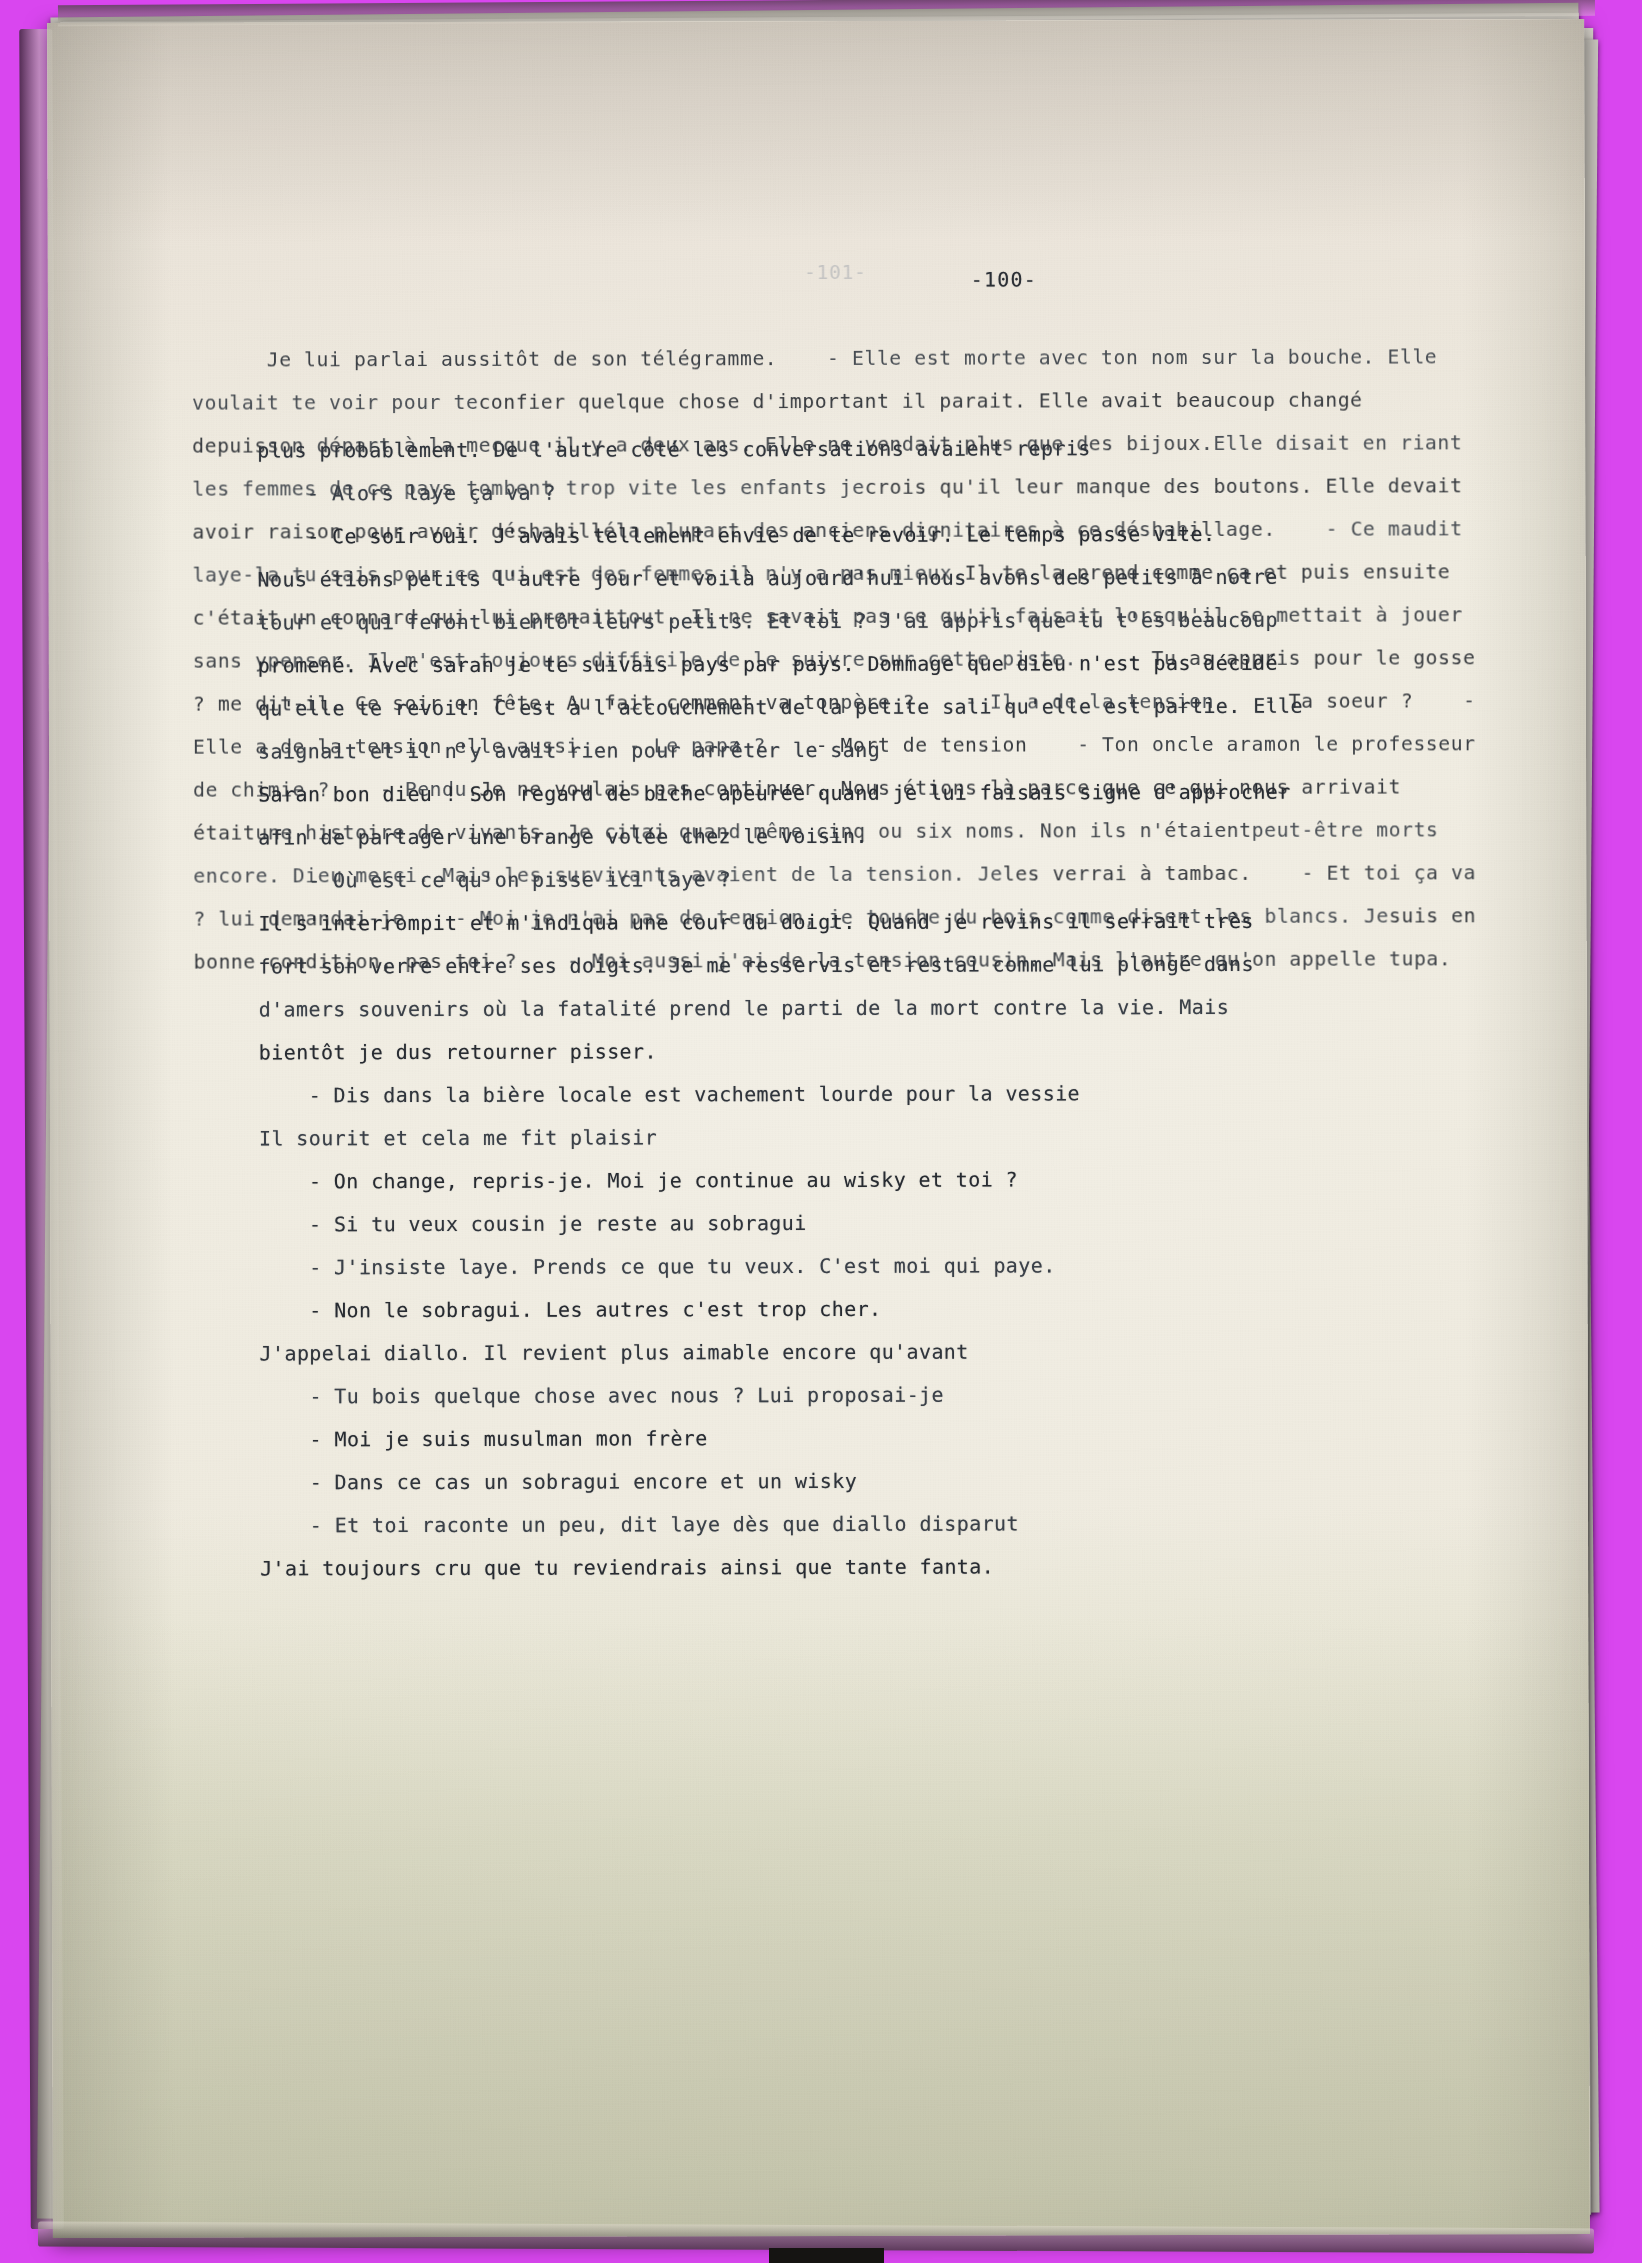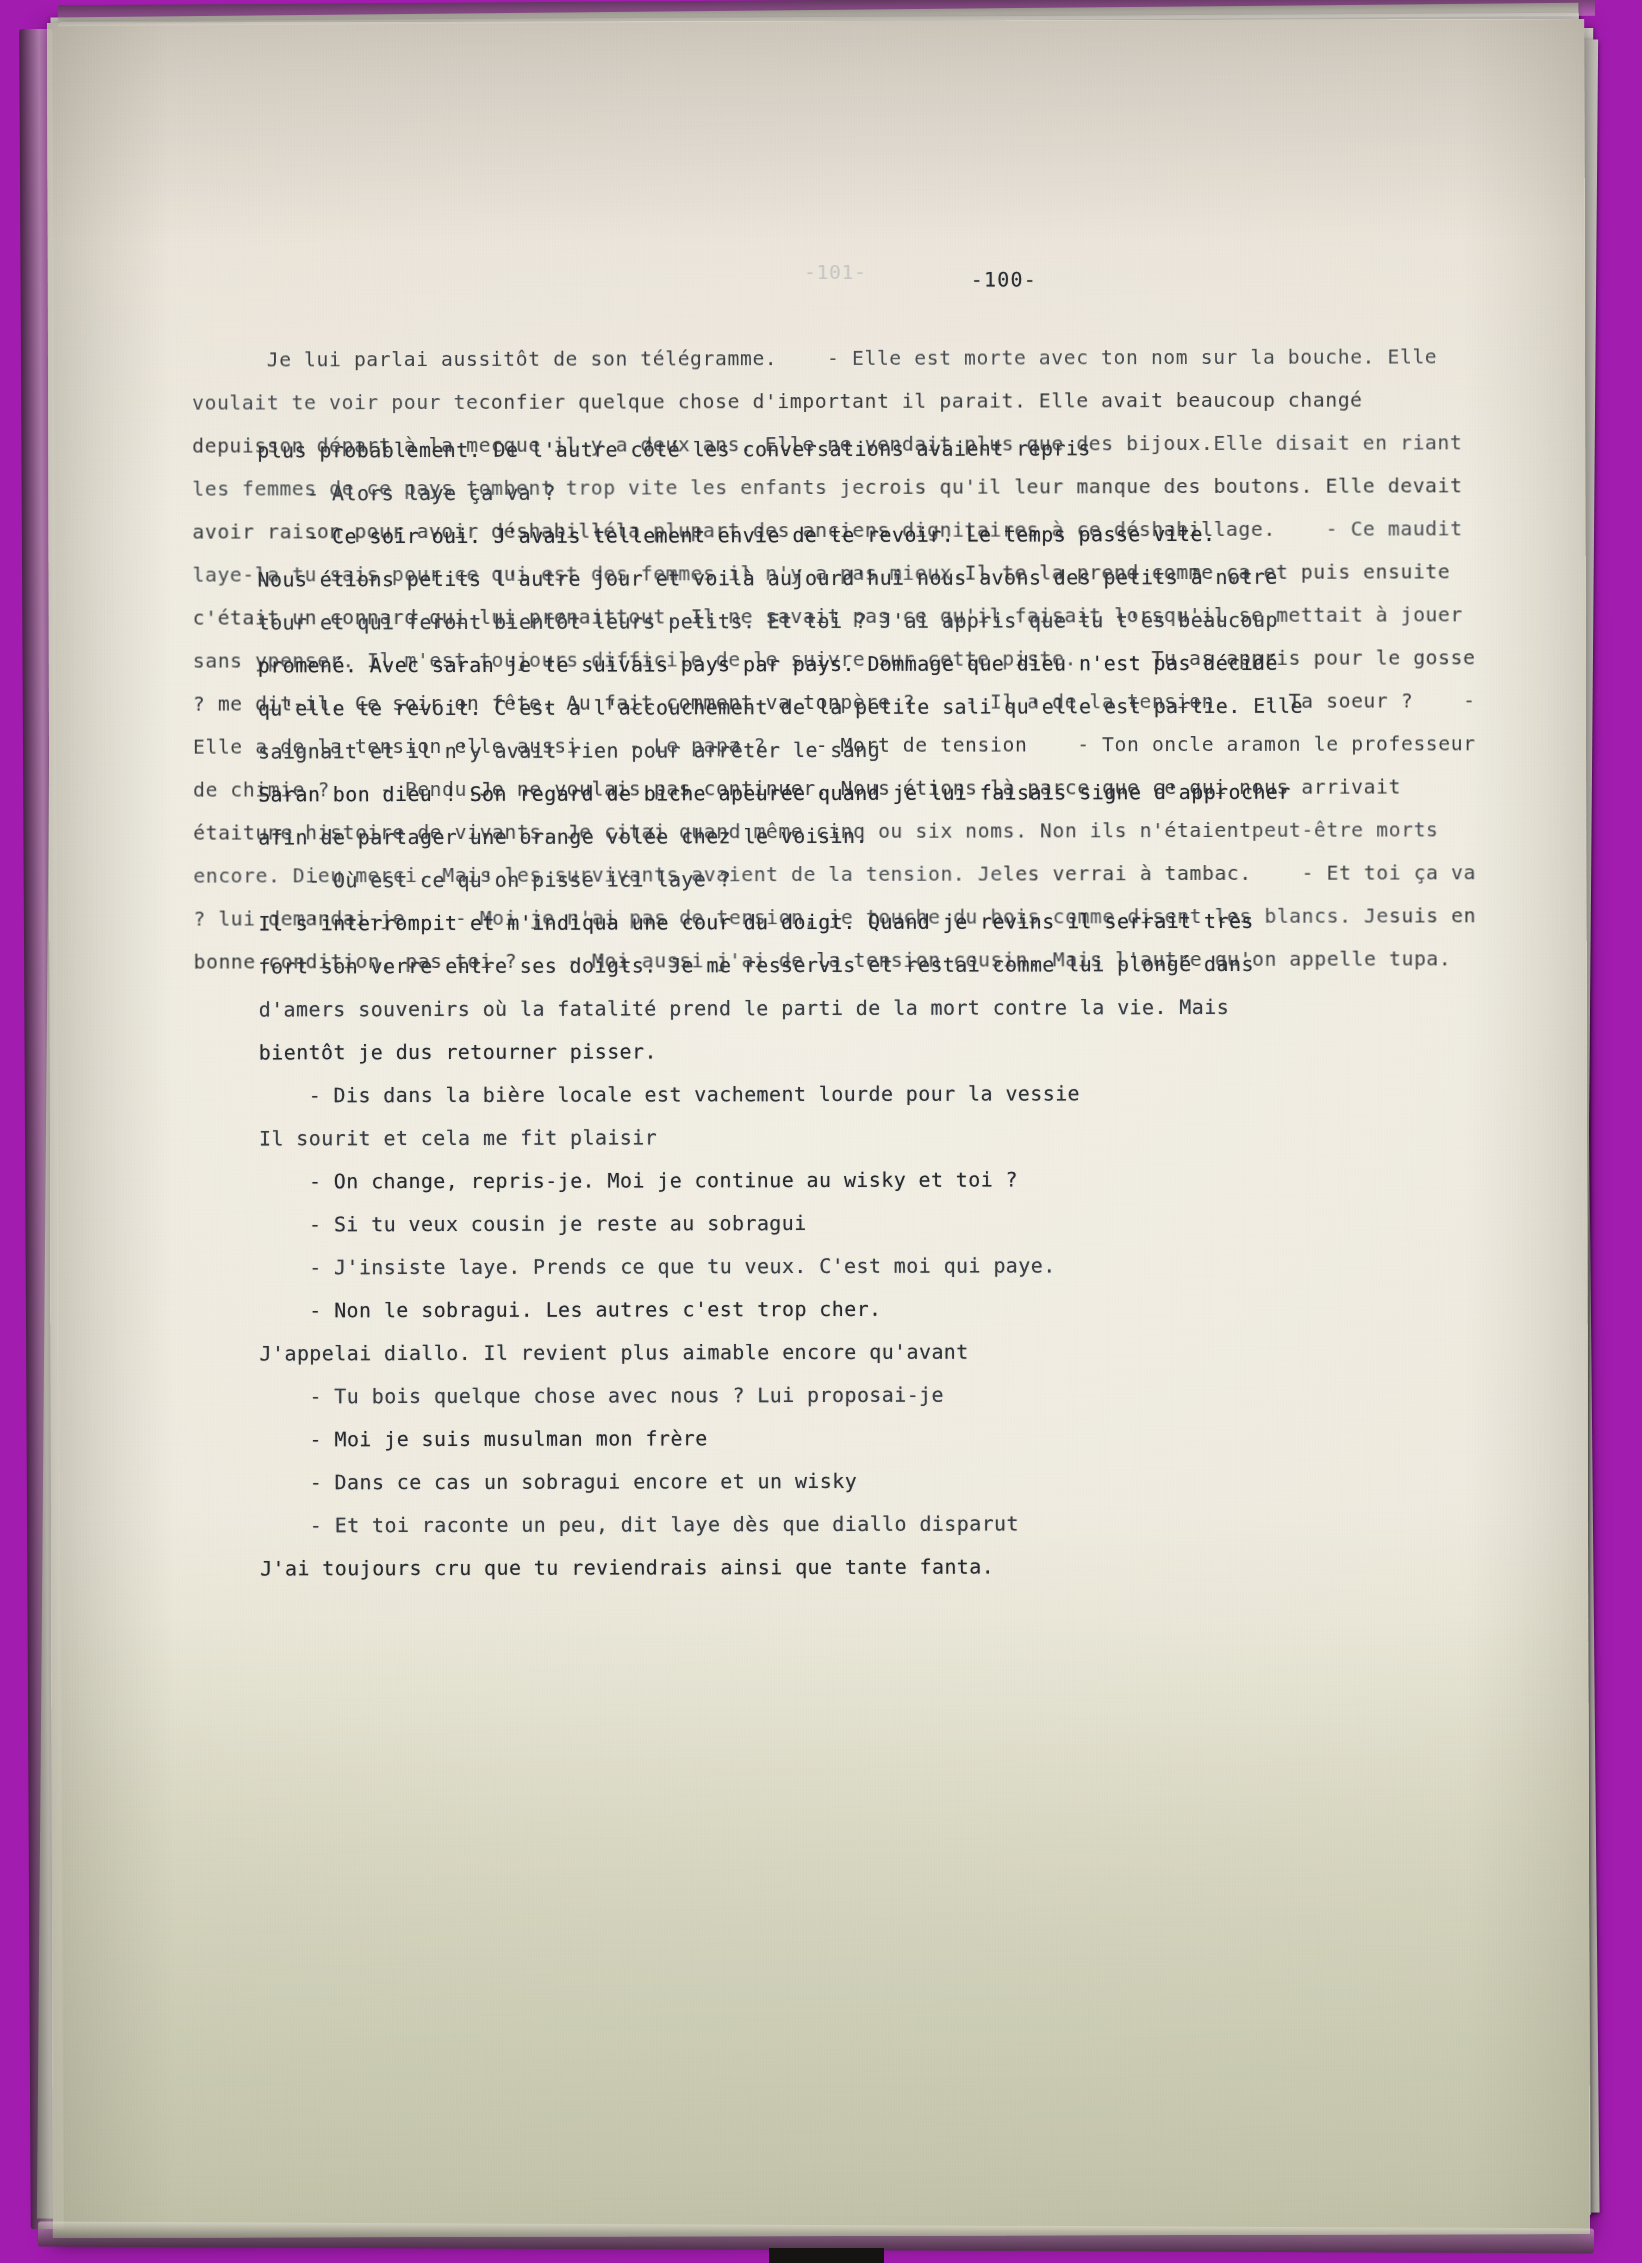--- a/index.html
+++ b/index.html
@@ -11,21 +11,21 @@
     width: 1643px;
     height: 2263px;
     overflow: hidden;
     font-family: "DejaVu Sans Mono", monospace;
   }
 
   
   #scene {
     position: absolute;
     inset: 0;
-    background: #a21caf;
+    background: #d946ef;
   }
 
   
   .stack-sheet {
     position: absolute;
     background: #d8d4cd;
     box-shadow: 0 1.9px 5.8px rgba(0,0,0,0.55);
   }
   .s1 { left: 61px;  top: 9.6px;  width: 1528px; height: 2210px; transform: rotate(-0.55deg); background:#c9c5bd; }
   .s2 { left: 69px;  top: 17.3px;  width: 1516px; height: 2202px; transform: rotate(-0.32deg); background:#d3cfc7; }

